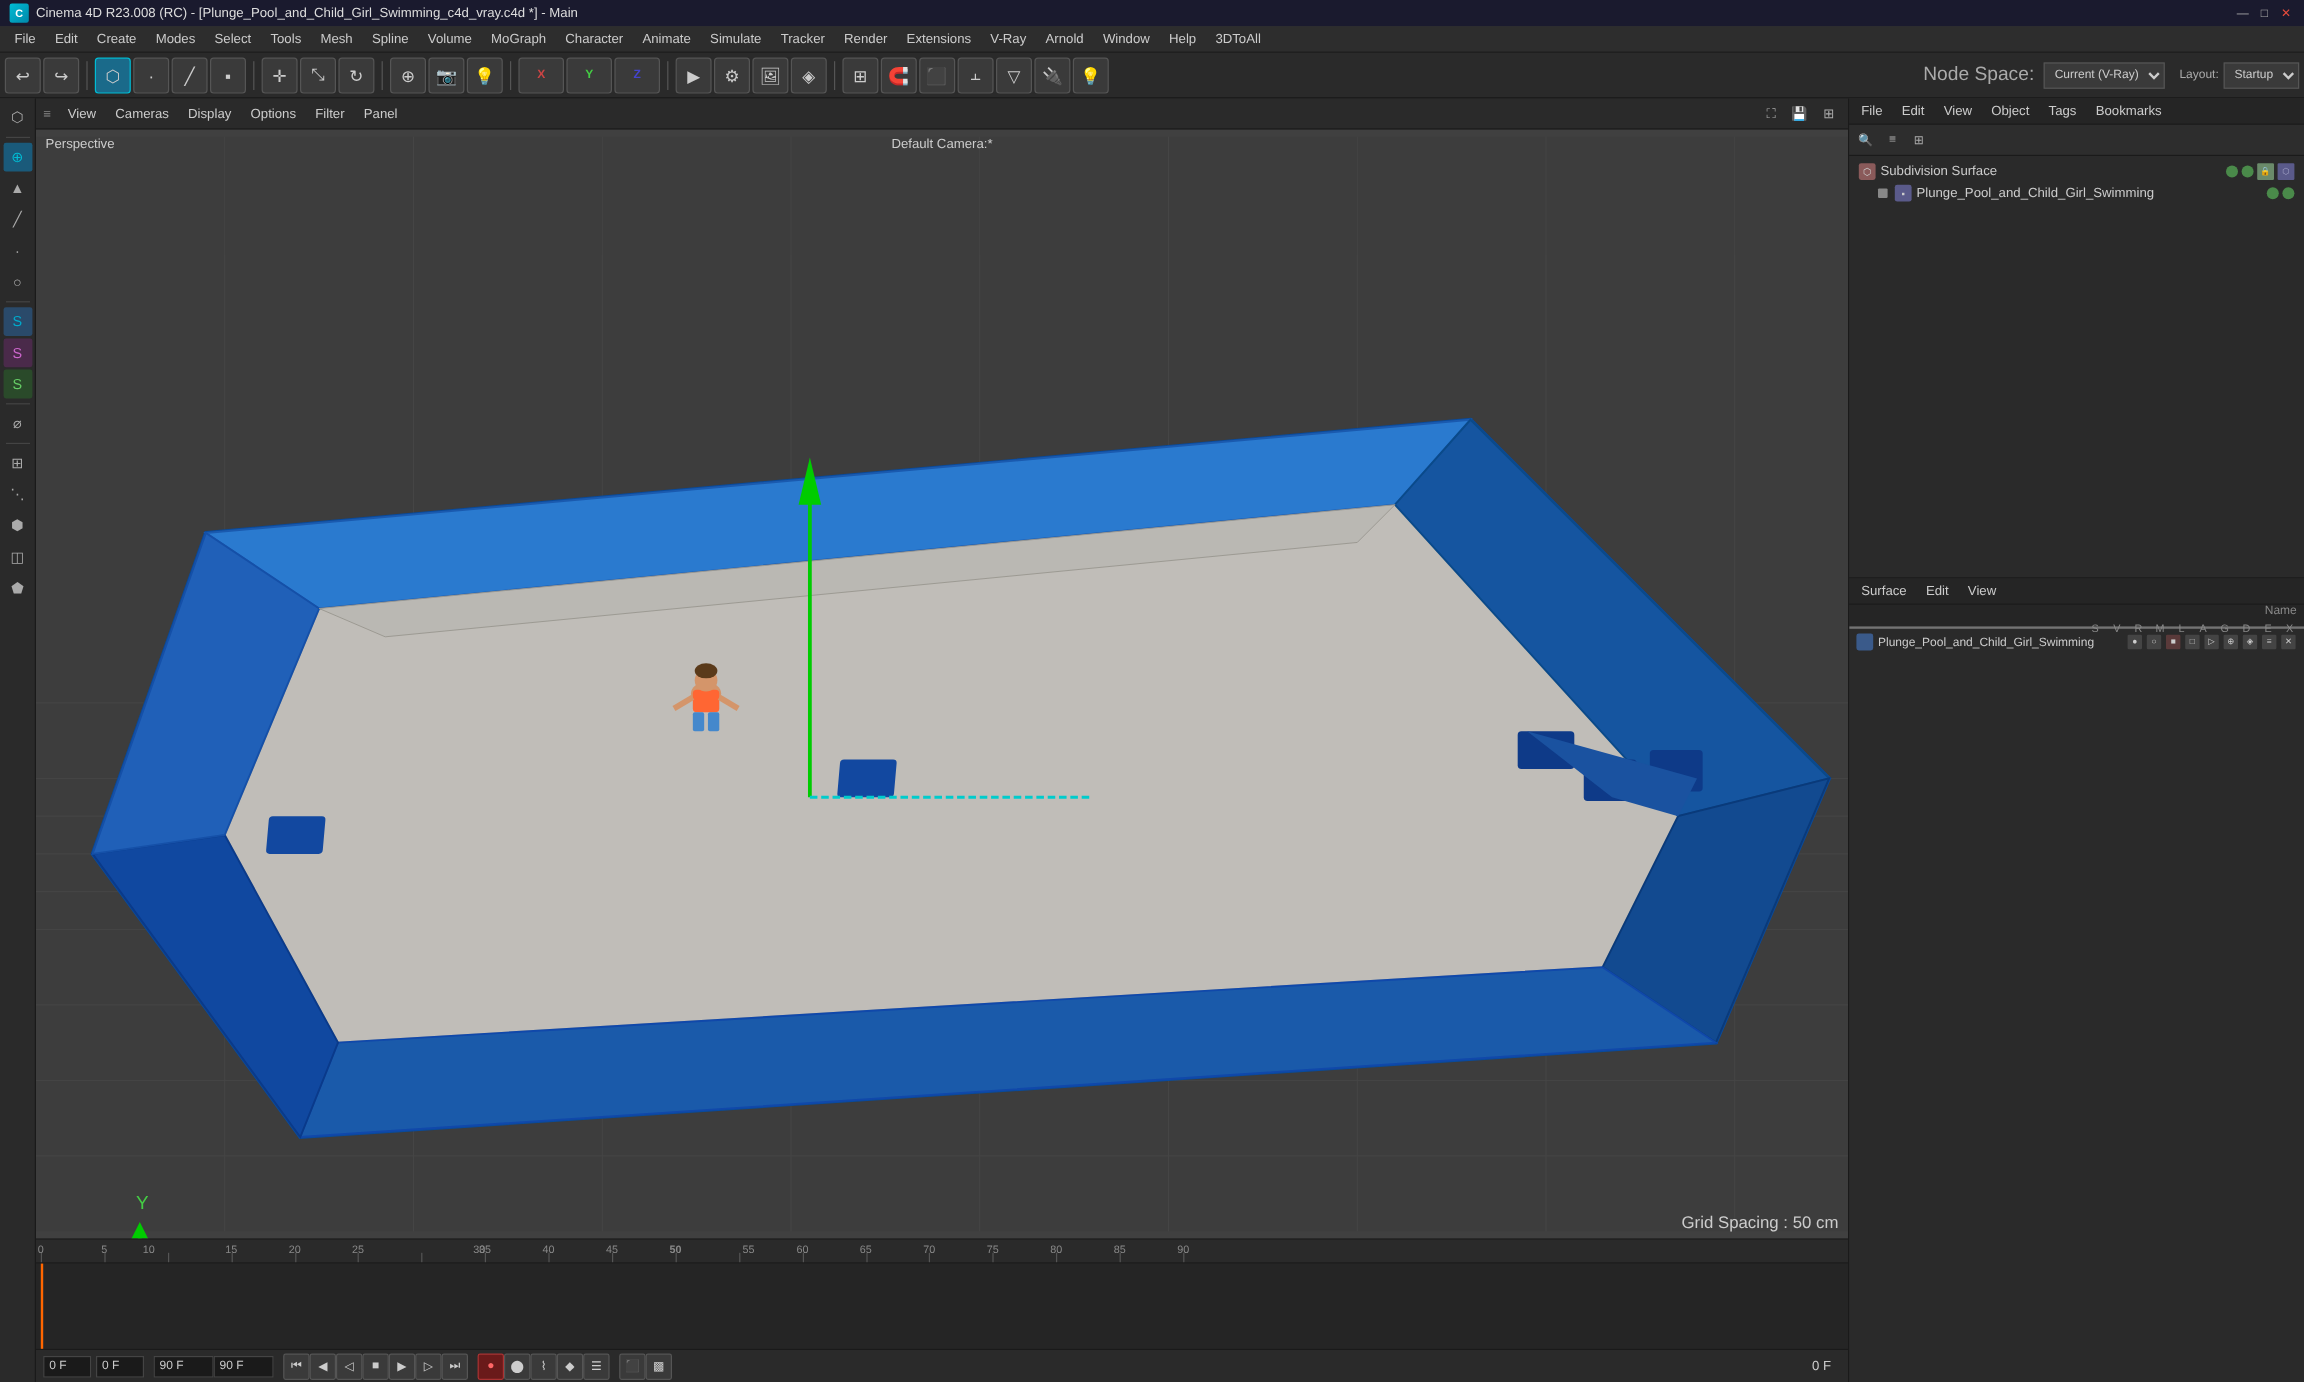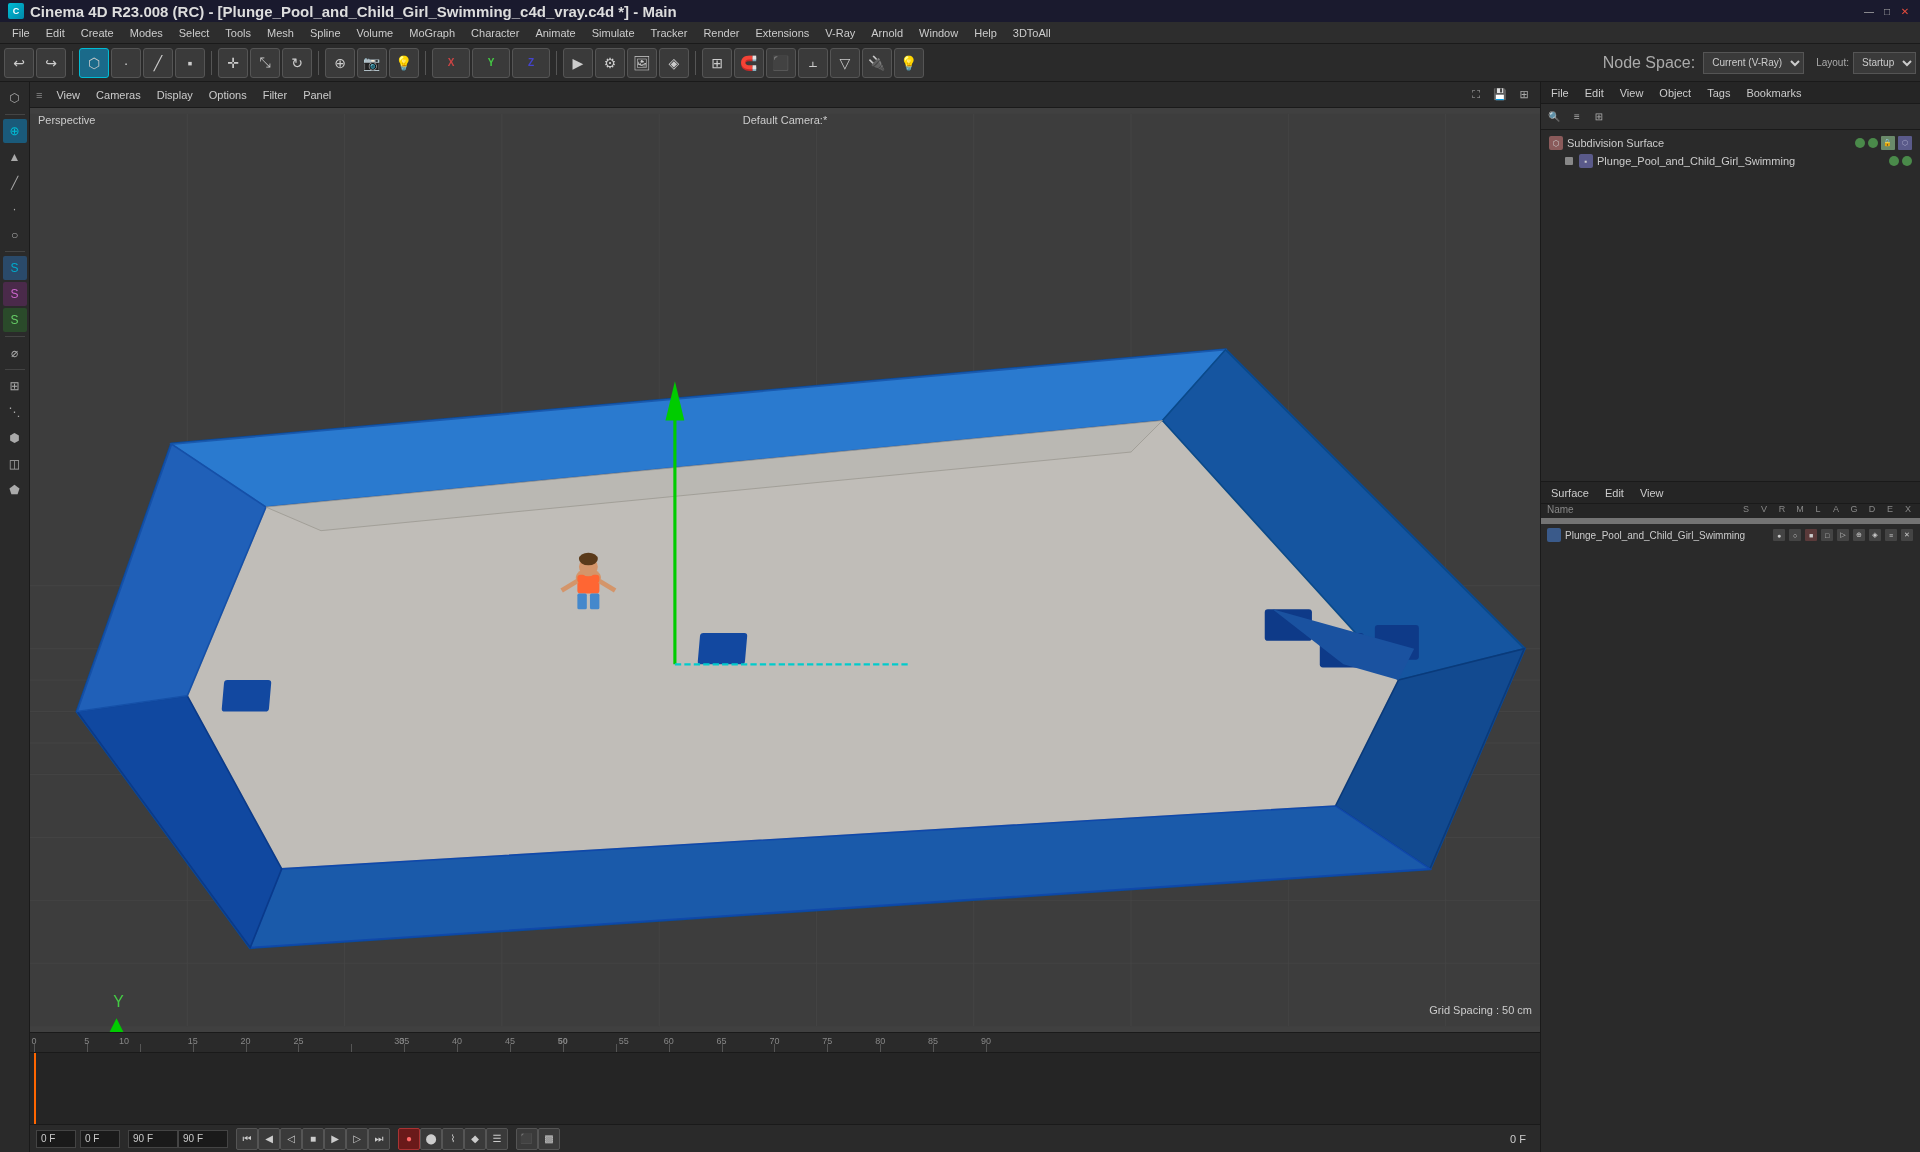--- a/index.html
+++ b/index.html
@@ -35,23 +35,22 @@
       background: linear-gradient(135deg, #00bcd4, #0088aa);
       border-radius: 2px;
       display: flex;
       align-items: center;
       justify-content: center;
       font-size: 9px;
       color: white;
       font-weight: bold;
     }
     #title-text {
-      font-size: 15px;
+      font-size: 11px;
       color: #ddd;
-      font-weight: bold;
     }
     #title-bar-controls {
       display: flex;
       gap: 4px;
     }
     .title-btn {
       width: 14px;
       height: 14px;
       display: flex;
       align-items: center;
@@ -299,26 +298,27 @@
     }
     #layers-content {
       flex: 1;
       background: #2a2a2a;
       overflow-y: auto;
     }
     #layers-col-header {
       height: 20px;
       background: #252525;
       display: flex;
-      align-items: flex-start;
+      align-items: flex-end;
       padding: 0 6px;
       font-size: 10px;
       color: #888;
-      border-bottom: 6px solid #737373;
+      border-bottom: 2px solid #737373;
       gap: 4px;
+      flex-direction: column;
     }
     .layer-col-name {
       flex: 1;
     }
     .layer-col-icons {
       display: flex;
       gap: 6px;
     }
     .layer-col-icon {
       font-size: 9px;
@@ -403,23 +403,23 @@
     #viewport-info-tc {
       position: absolute;
       top: 6px;
       left: 50%;
       transform: translateX(-50%);
       font-size: 11px;
       color: #ccc;
     }
     #viewport-info-br {
       position: absolute;
-      bottom: 16px;
+      bottom: 6px;
       right: 8px;
-      font-size: 11px;
+      font-size: 14px;
       color: #ccc;
     }
 
     
     #scene-svg {
       width: 100%;
       height: 100%;
     }
 
     

